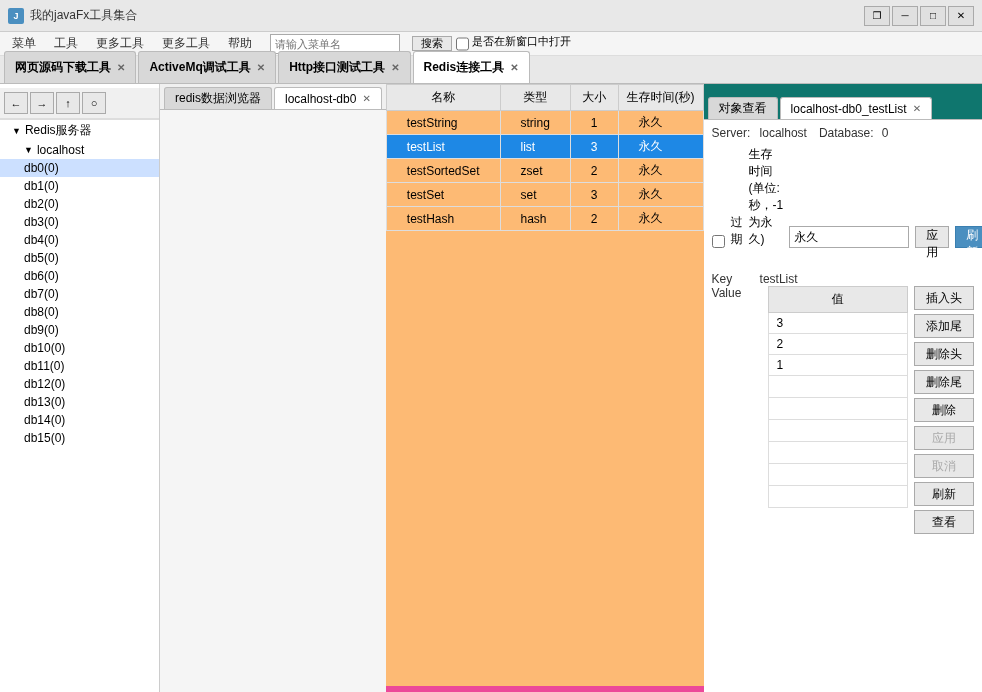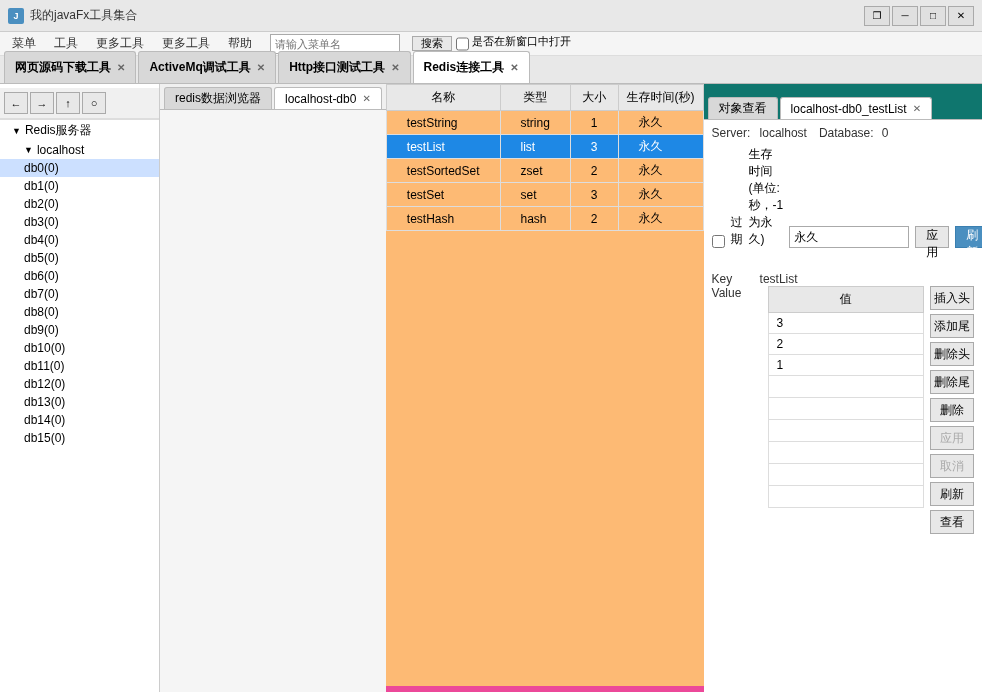--- a/index.html
+++ b/index.html
@@ -75,21 +75,21 @@
     .key-label { min-width: 40px; font-size: 12px; color: #333; }
     .key-value { font-size: 12px; color: #333; }
 
     
     .value-area { display: flex; gap: 0; }
     .value-table-container { flex: 1; min-width: 0; }
     .value-table { width: 100%; border-collapse: collapse; font-size: 12px; }
     .value-table th { background: #e8e8e8; border: 1px solid #ccc; padding: 4px 8px; text-align: center; font-weight: normal; }
     .value-table td { border: 1px solid #ddd; padding: 3px 8px; }
     .value-buttons { display: flex; flex-direction: column; gap: 4px; padding-left: 6px; flex-shrink: 0; }
-    .value-btn { width: 44px; height: 24px; border: 1px solid #aaa; background: #e8e8e8; cursor: pointer; font-size: 12px; }
+    .value-btn { width: 60px; height: 24px; border: 1px solid #aaa; background: #e8e8e8; cursor: pointer; font-size: 12px; }
     .value-btn.disabled { color: #aaa; cursor: default; }
 
     .sidebar-nav { border-bottom: 1px solid #ddd; }
   </style>
 </head>
 <body>
 
 <div class="title-bar">
   <div class="title-bar-icon">
       <span>J</span>

